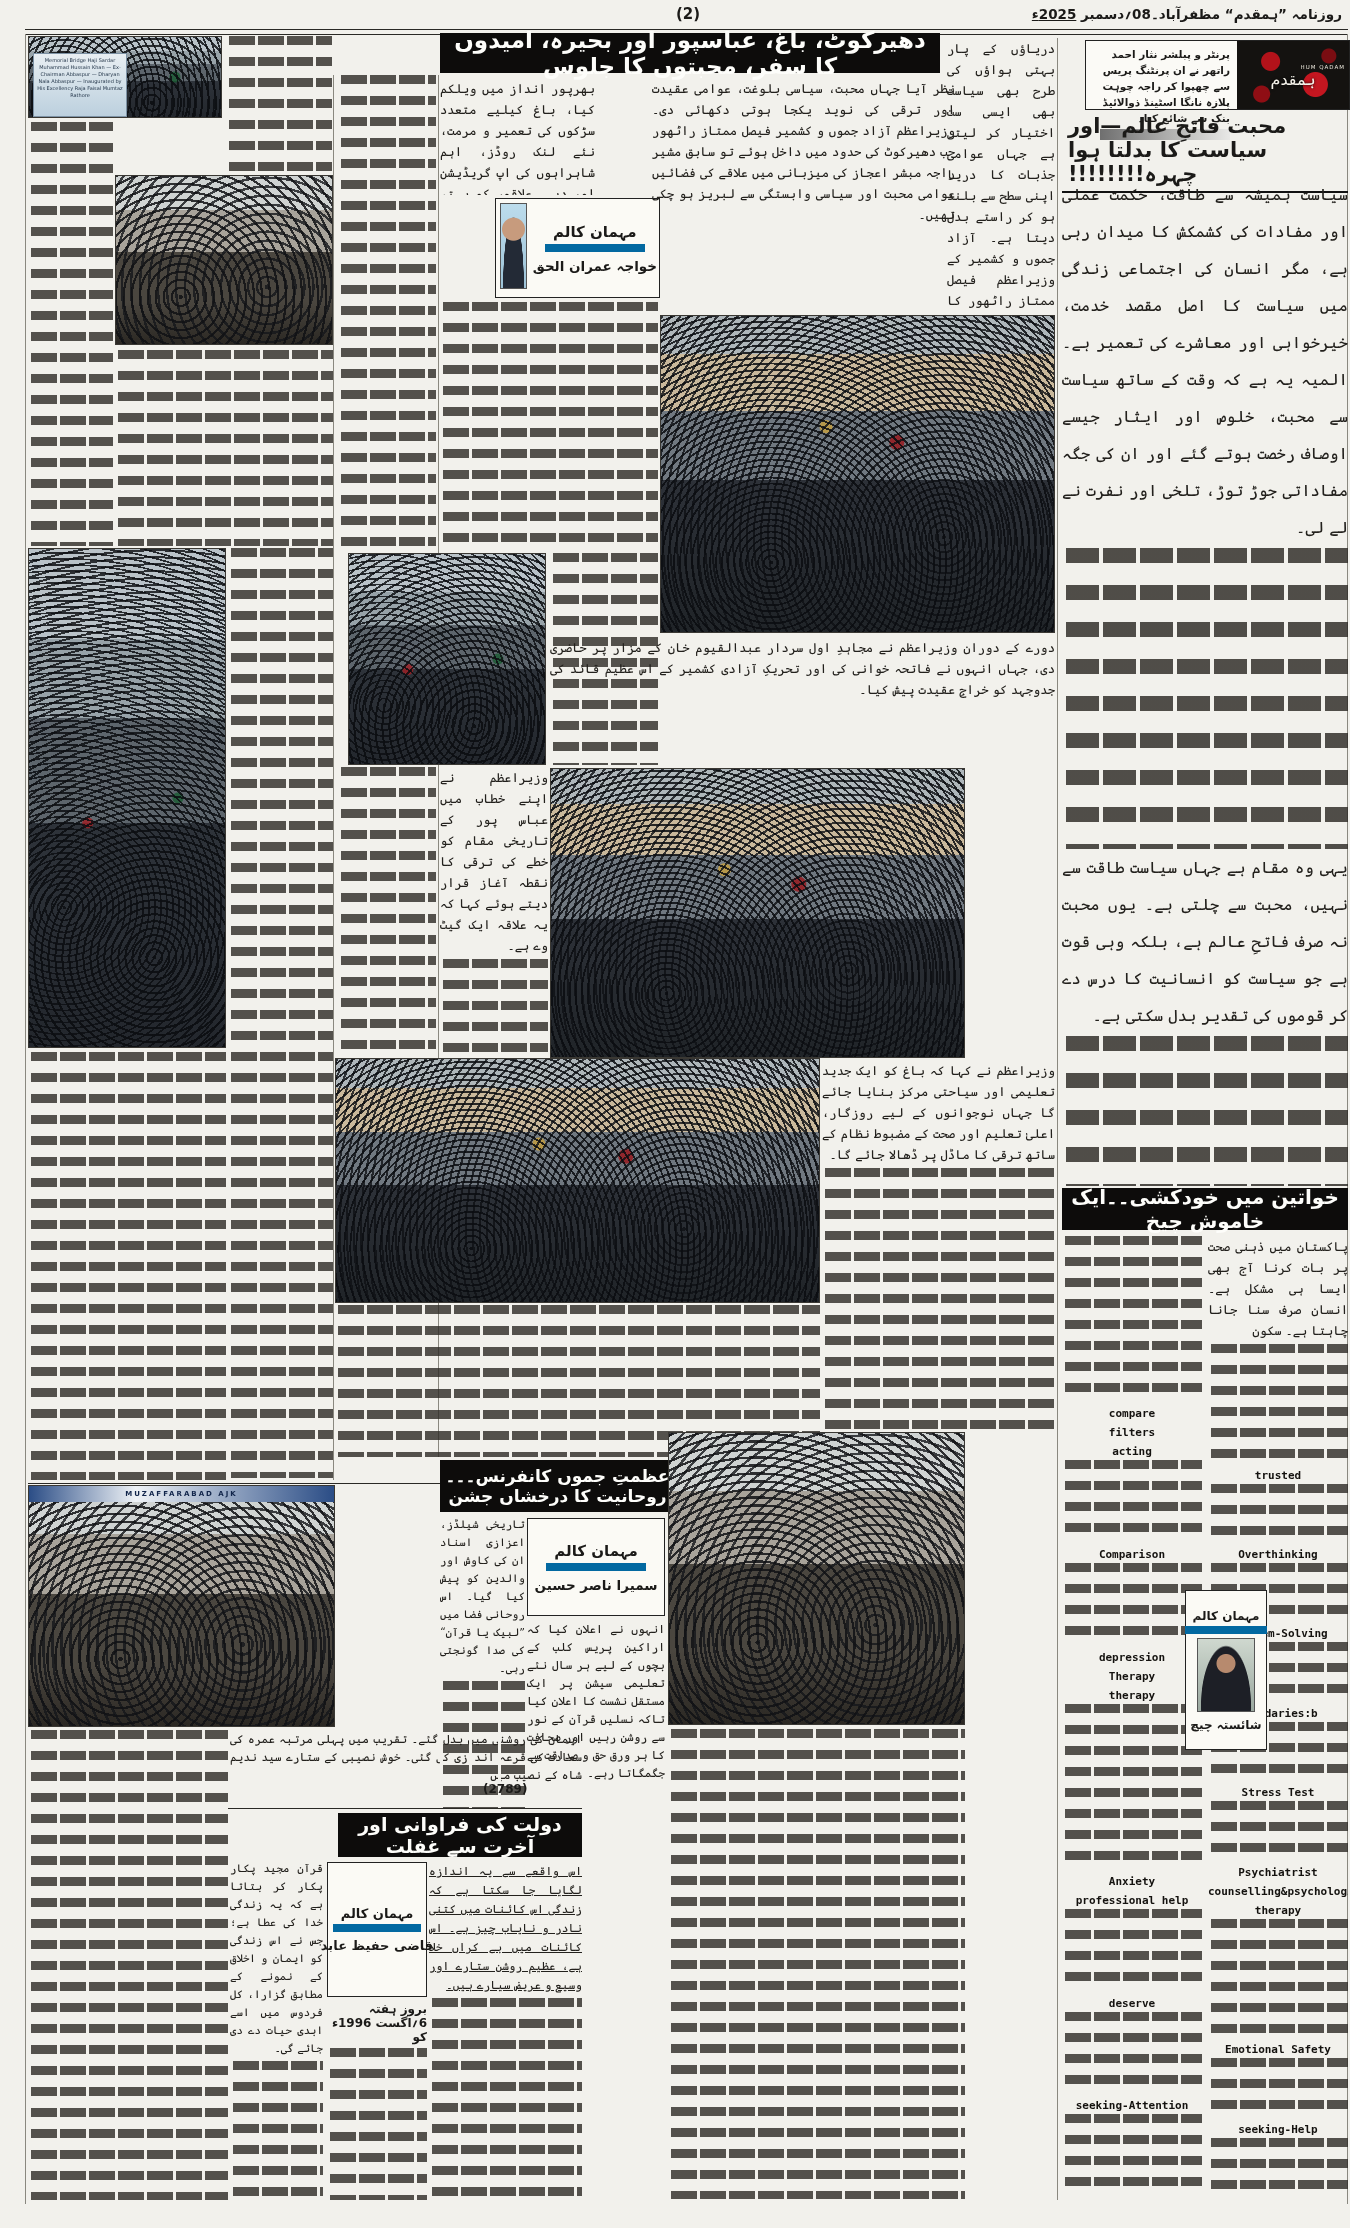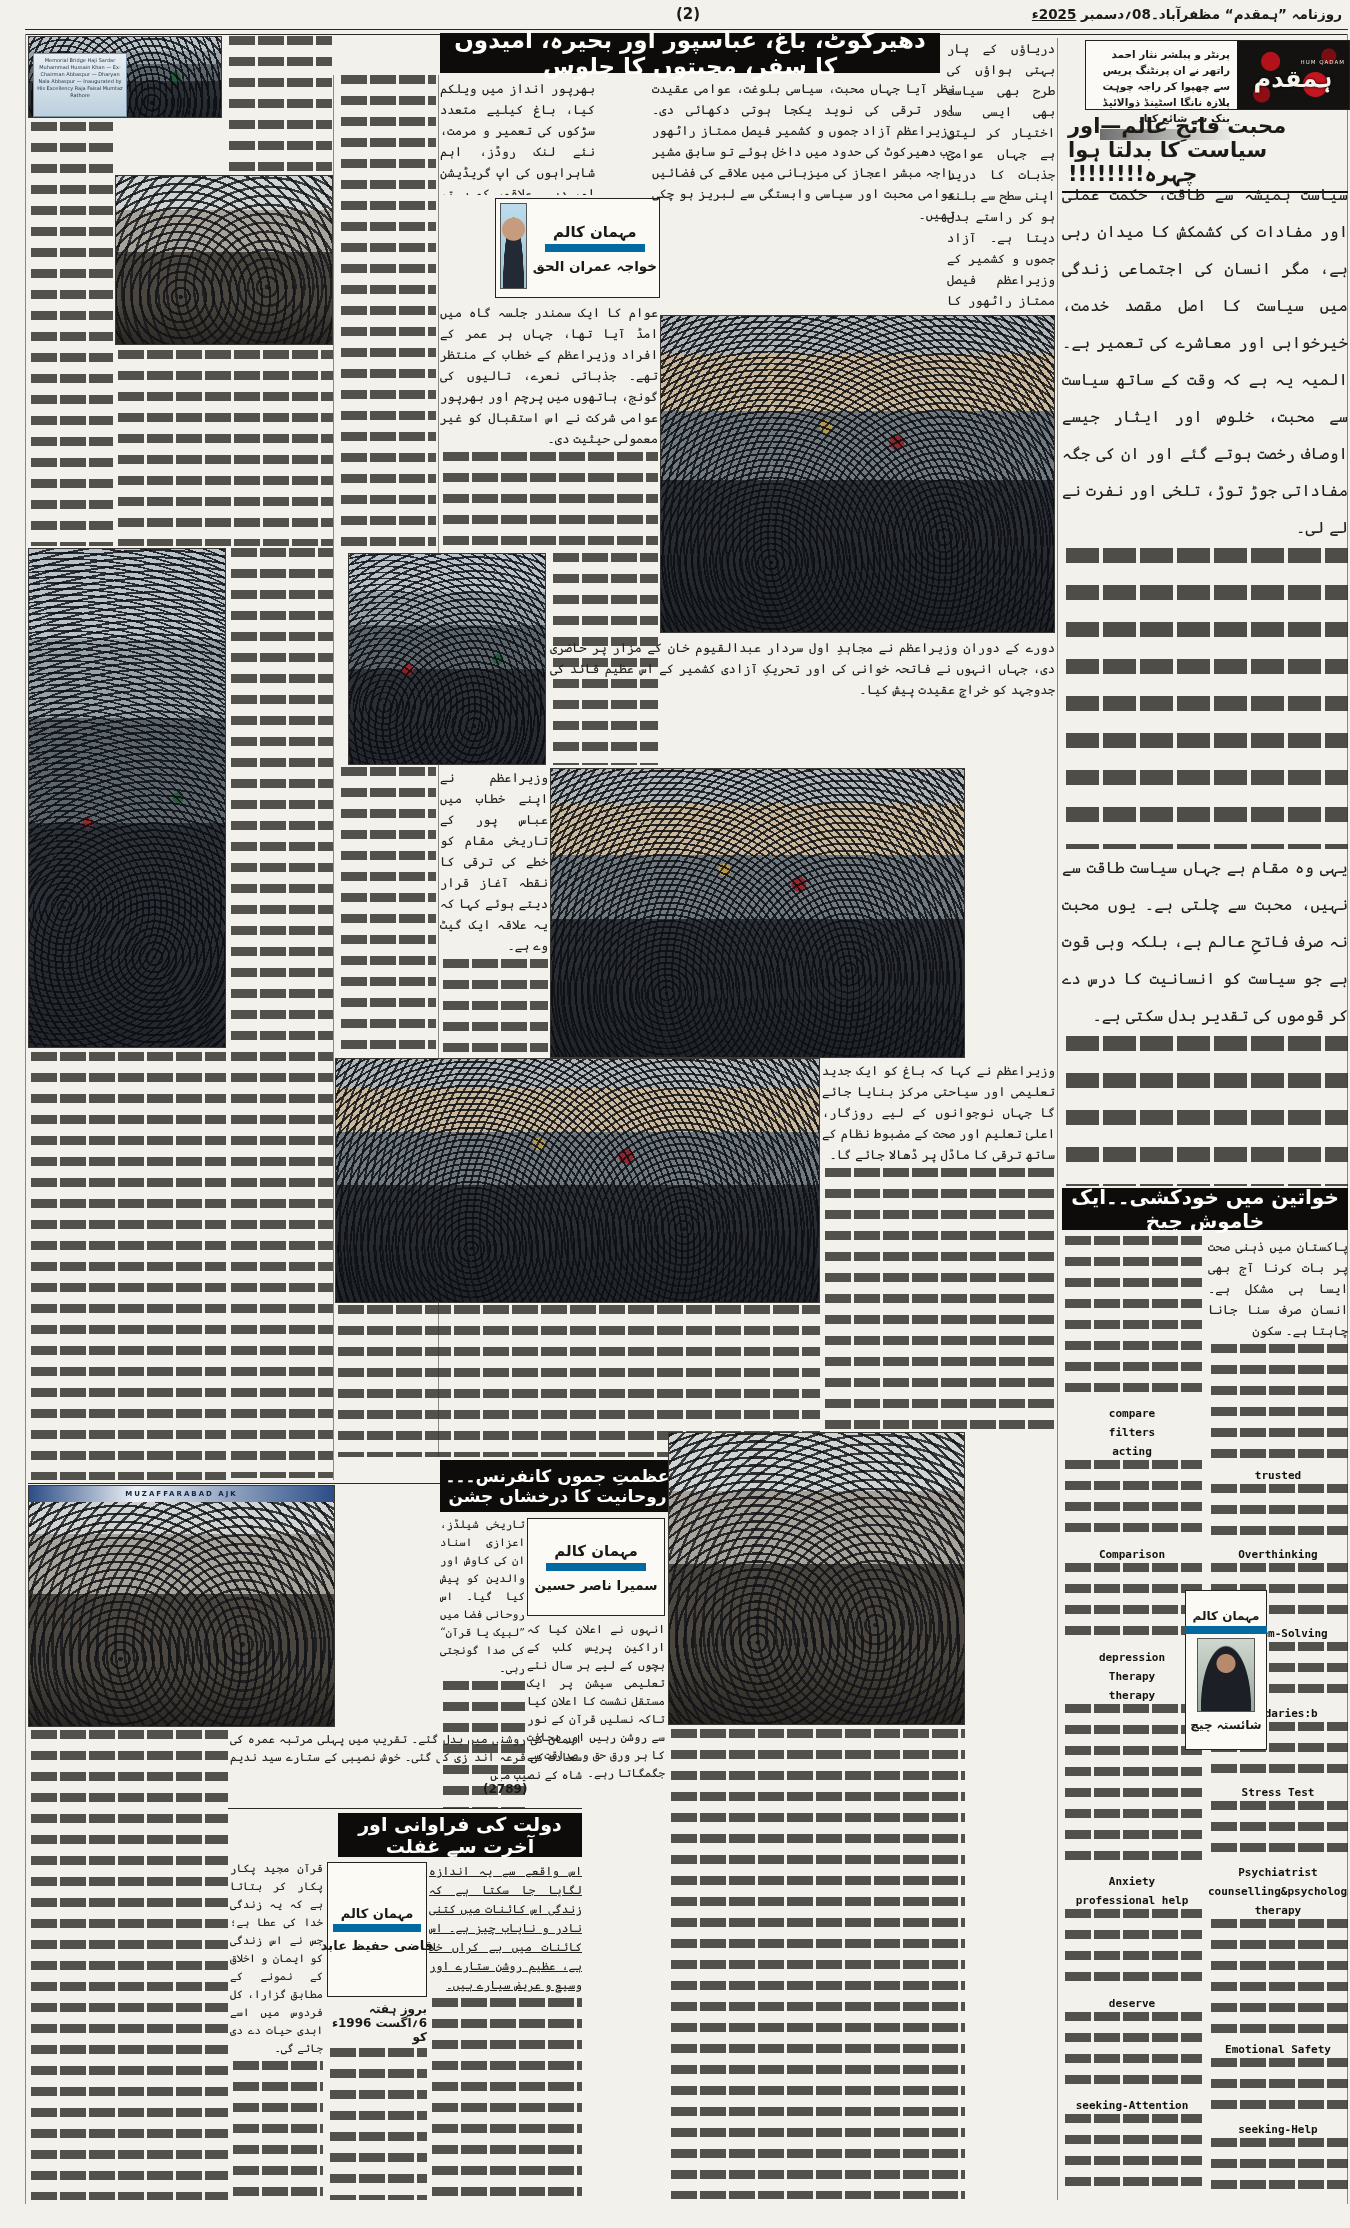--- a/index.html
+++ b/index.html
@@ -17,21 +17,21 @@
 
   
   .masthead{position:absolute;display:flex;flex-direction:row;border:1.5px solid #222;background:#fbfaf6;}
   .mast-art{width:112px;background:
      radial-gradient(circle at 30% 30%, #b3121a 0 9px, transparent 10px),
      radial-gradient(circle at 70% 64%, #c41620 0 12px, transparent 13px),
      radial-gradient(circle at 22% 78%, #8f0e14 0 8px, transparent 9px),
      radial-gradient(circle at 82% 22%, #7a0d12 0 7px, transparent 8px),
      linear-gradient(140deg,#141210 0 100%);
      display:flex;align-items:center;justify-content:center;flex-direction:column;}
-  .mast-art .calli{color:#f5f2ea;font-weight:bold;font-size:24px;direction:rtl;text-shadow:0 0 3px #000;}
+  .mast-art .calli{color:#f5f2ea;font-weight:normal;font-size:16px;direction:rtl;text-shadow:0 0 3px #000;}
   .mast-art .latin{color:#e9e5da;font-size:5.5px;letter-spacing:1px;align-self:flex-end;margin:2px 4px 0 0;}
   .mast-note{flex:1;direction:rtl;text-align:right;font-size:10.5px;line-height:16px;
              padding:5px 7px 3px;font-weight:bold;}
   .mast-grad{height:11px;width:130px;margin-top:3px;
              background:linear-gradient(90deg,#6f6f6f,#e8e8e6);}
 
   
   .banner{position:absolute;background:#0d0c0b;color:#fdfdfa;display:flex;align-items:center;
           justify-content:center;direction:rtl;font-weight:bold;text-align:center;}
 
@@ -206,21 +206,20 @@
   </div>
 
   <div class="textblock" style="left:440px;top:78px;width:155px;height:117px;">
     <p class="excerpt">بھرپور انداز میں ویلکم کیا، باغ کیلیے متعدد سڑکوں کی تعمیر و مرمت، نئے لنک روڈز، اہم شاہراہوں کی اپ گریڈیشن اور دیہی علاقوں کو بہتر سفری سہولیات فراہم کرنے کے منصوبوں کا اعلان کیا۔</p>
   </div>
   <div class="textblock" style="left:652px;top:78px;width:303px;height:233px;align-items:flex-end;">
     <p class="excerpt">نظر آیا جہاں محبت، سیاسی بلوغت، عوامی عقیدت اور ترقی کی نوید یکجا ہوتی دکھائی دی۔ وزیراعظم آزاد جموں و کشمیر فیصل ممتاز راٹھور جب دھیرکوٹ کی حدود میں داخل ہوئے تو سابق مشیر راجہ مبشر اعجاز کی میزبانی میں علاقے کی فضائیں عوامی محبت اور سیاسی وابستگی سے لبریز ہو چکی تھیں۔</p>
     <div class="sim"></div>
   </div>
   <div class="textblock" style="left:440px;top:302px;width:218px;height:248px;">
-    <p class="excerpt">عوام کا ایک سمندر جلسہ گاہ میں امڈ آیا تھا، جہاں ہر عمر کے افراد وزیراعظم کے خطاب کے منتظر تھے۔ جذباتی نعرے، تالیوں کی گونج، ہاتھوں میں پرچم اور بھرپور عوامی شرکت نے اس استقبال کو غیر معمولی حیثیت دی۔</p>
     <div class="sim"></div>
   </div>
   <div class="textblock" style="left:550px;top:553px;width:108px;height:212px;">
     <div class="sim"></div>
   </div>
   <div class="textblock" style="left:440px;top:767px;width:108px;height:289px;">
     <p class="excerpt">وزیراعظم نے اپنے خطاب میں عباس پور کے تاریخی مقام کو خطے کی ترقی کا نقطہ آغاز قرار دیتے ہوئے کہا کہ یہ علاقہ ایک گیٹ وے ہے۔</p>
     <div class="sim"></div>
   </div>
   <div class="textblock" style="left:550px;top:637px;width:505px;height:128px;">

